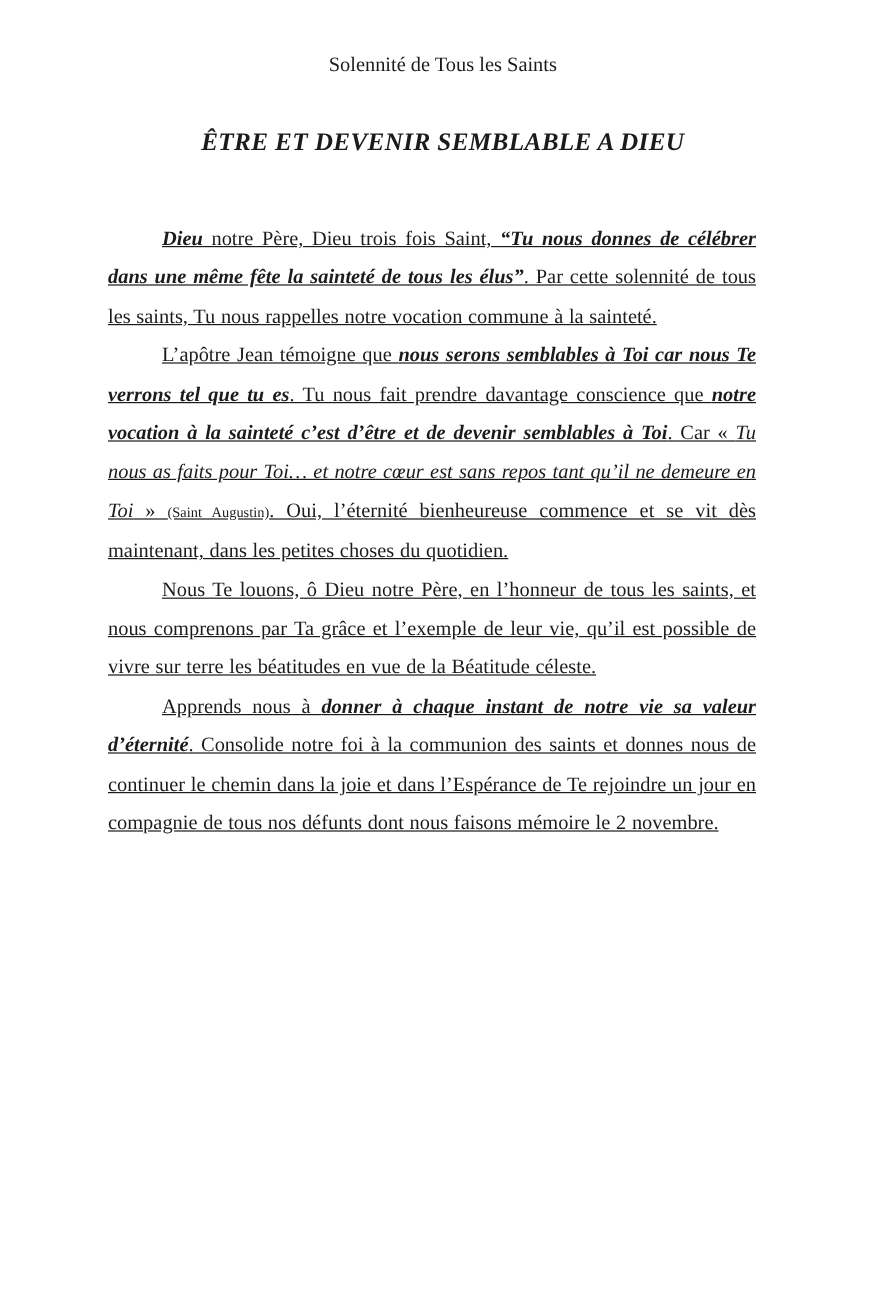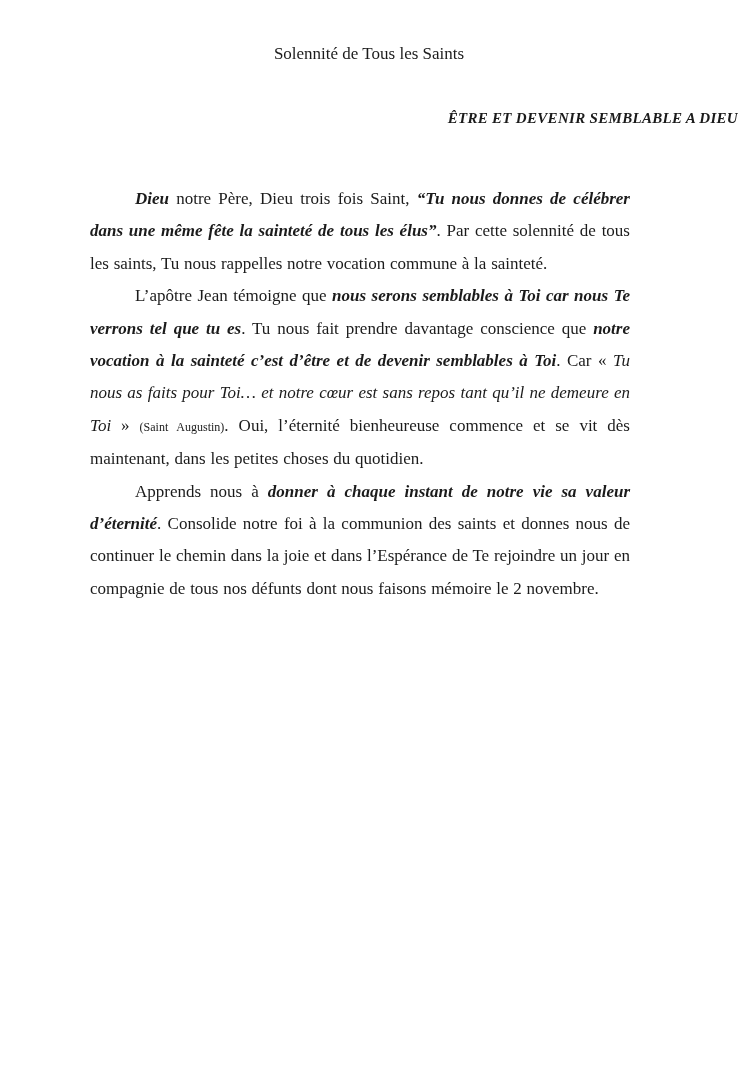--- a/index.html
+++ b/index.html
@@ -19,29 +19,30 @@
   }
   .doc-header {
     padding-top: 43px;
     text-align: center;
     font-size: 17px;
     line-height: 22px;
     font-weight: normal;
   }
   .doc-title {
     margin-top: 42px;
-    text-align: right;
-    font-size: 15px;
+    text-align: center;
+    font-size: 21px;
     line-height: 23px;
     font-weight: bold;
     font-style: italic;
     letter-spacing: 0.3px;
   }
   .doc-body {
     margin: 53px 108px 0 90px;
+    text-decoration: underline;
   }
   .para {
     margin: 0;
     padding: 0;
     text-align: justify;
     text-indent: 45px;
     font-size: 17px;
     line-height: 32.4px;
     word-spacing: 0.5px;
   }
@@ -62,15 +63,16 @@
 </style>
 </head>
 <body>
 
 <div class="page">
   <div class="doc-header">Solennité de Tous les Saints</div>
   <div class="doc-title">ÊTRE ET DEVENIR SEMBLABLE A DIEU</div>
   <div class="doc-body">
       <p class="para"><span class="run-bolditalic">Dieu</span><span class="run-normal"> notre Père, Dieu trois fois Saint, </span><span class="run-bolditalic">“Tu nous donnes de célébrer dans une même fête la sainteté de tous les élus”</span><span class="run-normal">. Par cette solennité de tous les saints, Tu nous rappelles notre vocation commune à la sainteté.</span></p>
       <p class="para"><span class="run-normal">L’apôtre Jean témoigne que </span><span class="run-bolditalic">nous serons semblables à Toi car nous Te verrons tel que tu es</span><span class="run-normal">. Tu nous fait prendre davantage conscience que </span><span class="run-bolditalic">notre vocation à la sainteté c’est d’être et de devenir semblables à Toi</span><span class="run-normal">. Car « </span><span class="run-italic">Tu nous as faits pour Toi… et notre cœur est sans repos tant qu’il ne demeure en Toi</span><span class="run-normal"> » </span><span class="run-small">(Saint Augustin)</span><span class="run-normal">. Oui, l’éternité bienheureuse commence et se vit dès maintenant, dans les petites choses du quotidien.</span></p>
+      <p class="para"><span class="run-normal">Nous Te louons, ô Dieu notre Père, en l’honneur de tous les saints, et nous comprenons par Ta grâce et l’exemple de leur vie, qu’il est possible de vivre sur terre les béatitudes en vue de la Béatitude céleste.</span></p>
       <p class="para"><span class="run-normal">Apprends nous à </span><span class="run-bolditalic">donner à chaque instant de notre vie sa valeur d’éternité</span><span class="run-normal">. Consolide notre foi à la communion des saints et donnes nous de continuer le chemin dans la joie et dans l’Espérance de Te rejoindre un jour en compagnie de tous nos défunts dont nous faisons mémoire le 2 novembre.</span></p>
     </div>
 </div>
 
 </body></html>

